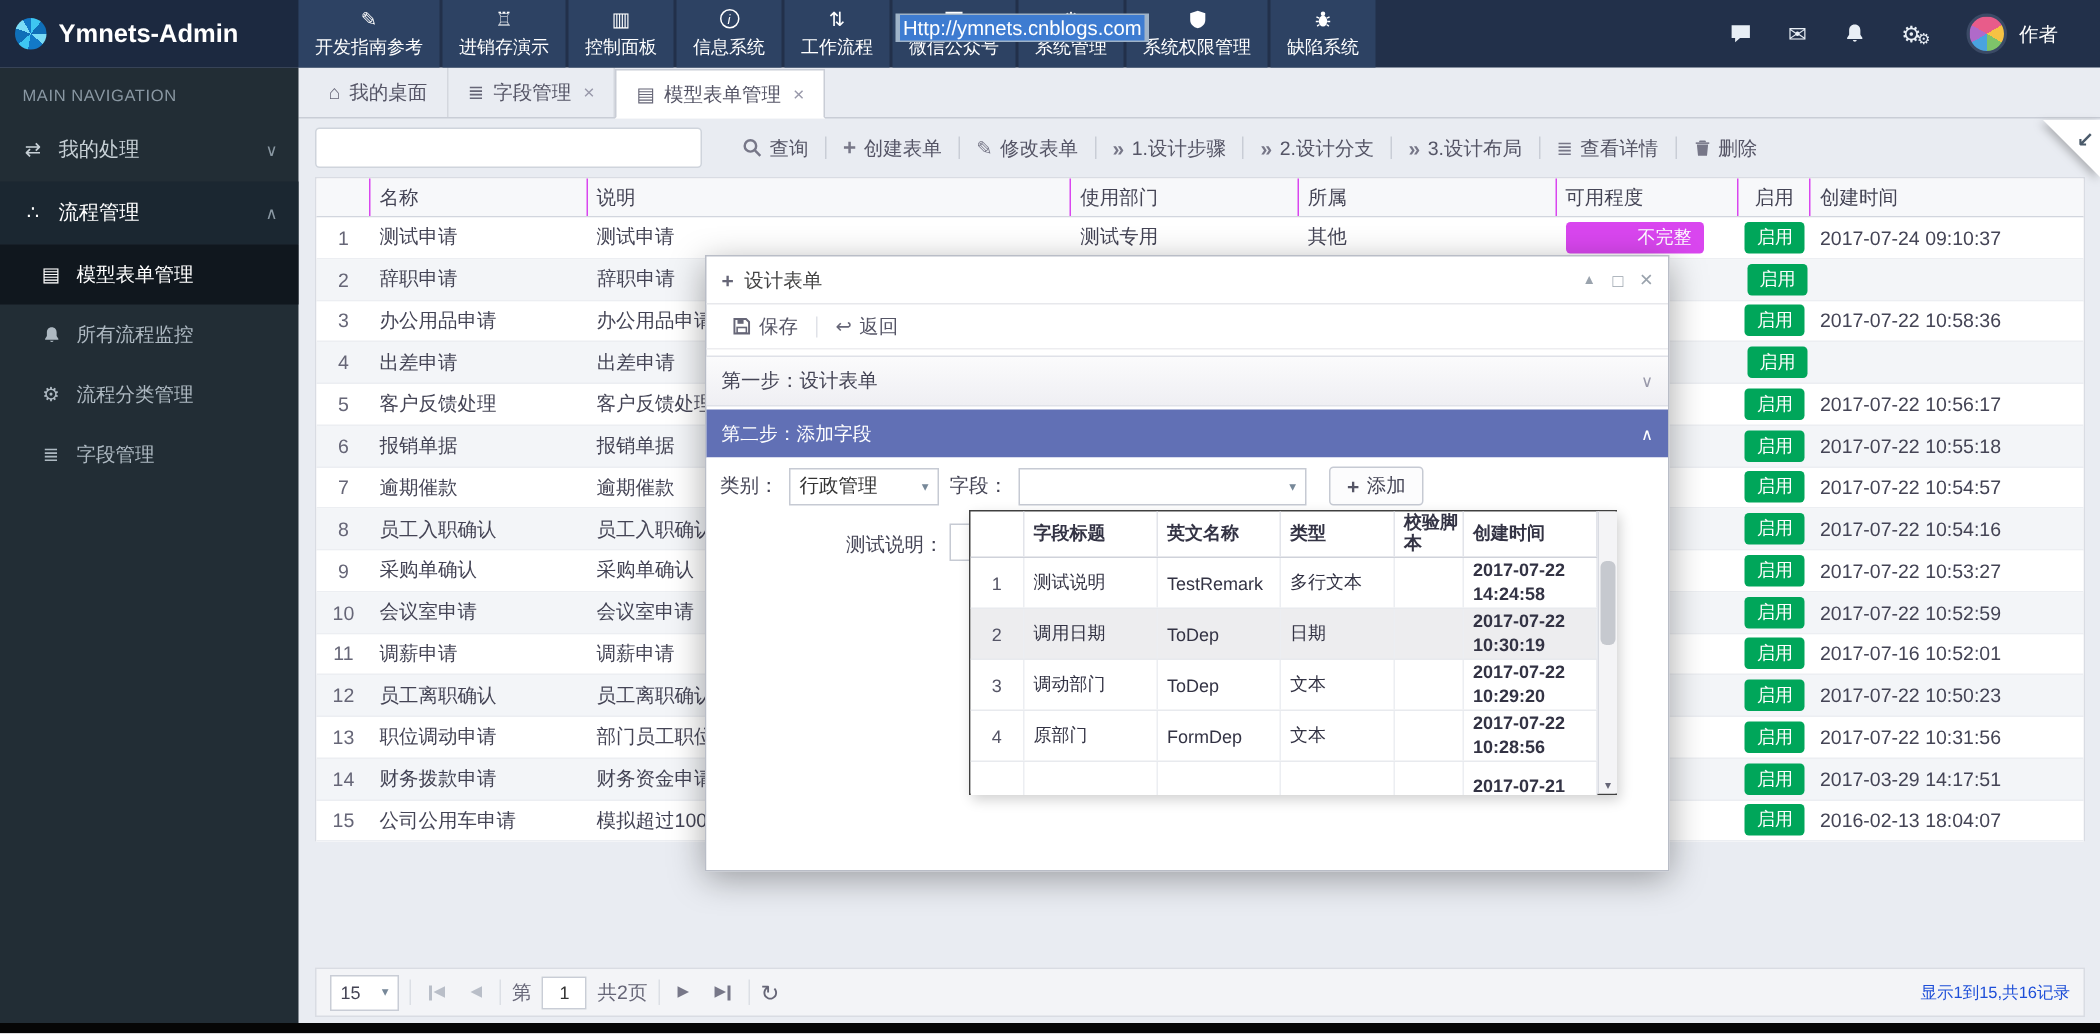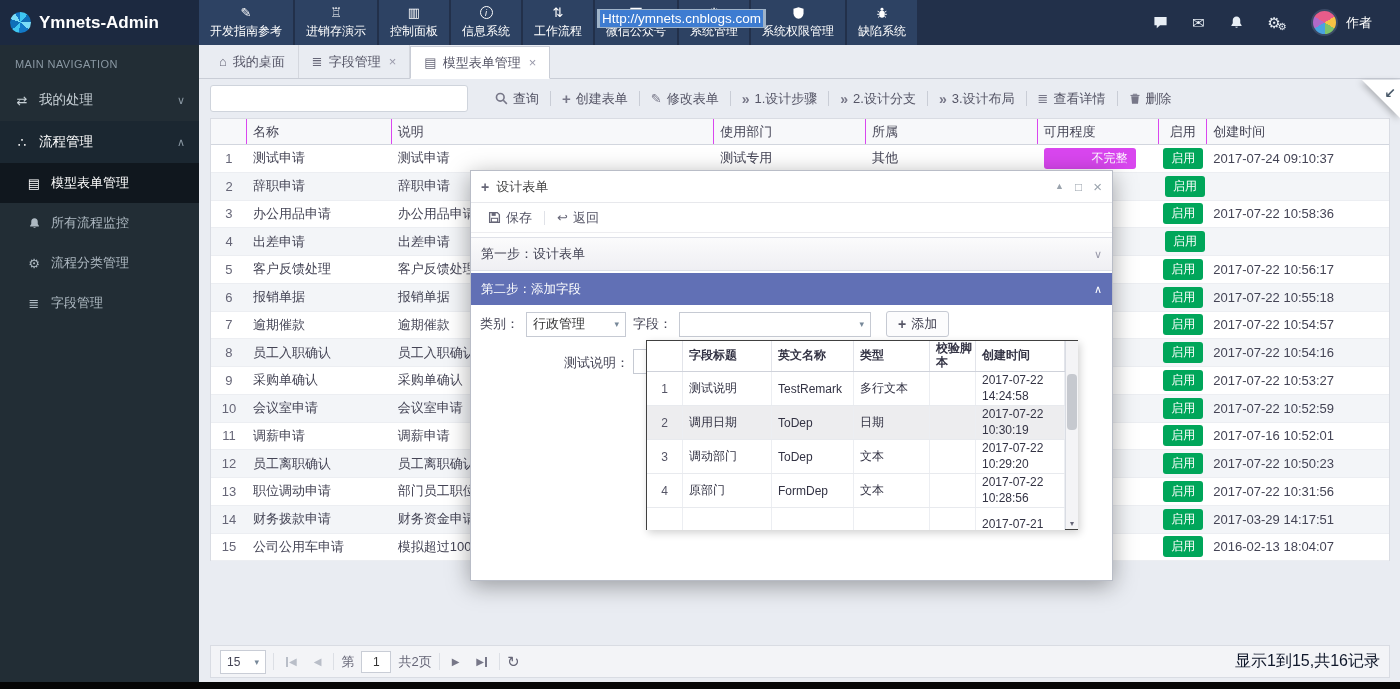--- a/index.html
+++ b/index.html
@@ -73,21 +73,21 @@
   
   .pager { position: absolute; top: 600px; left: 11px; width: 1180px; height: 33px; background: #f3f4f7; border: 1px solid #d9dce3; display: flex; align-items: center; gap: 7px; padding: 0 9px; font-size: 13px; color: #667; }
   .pg-select { width: 46px; height: 24px; border: 1px solid #c9cdd6; background: #fff; display: flex; align-items: center; justify-content: space-between; padding: 0 6px; font-size: 12px; color: #445; cursor: pointer; }
   .pg-caret { font-size: 9px; color: #789; }
   .pg-btn { padding: 0 5px; cursor: pointer; font-size: 11px; display: flex; align-items: center; gap: 1px; color: #778; }
   .pg-btn.disabled { color: #b9bec8; }
   .pg-bar { width: 2px; height: 10px; background: currentColor; }
   .pg-tri { font-size: 10px; }
   .pg-input { width: 30px; height: 22px; border: 1px solid #c9cdd6; text-align: center; font-size: 12px; color: #333; background: #fff; font-family: inherit; }
   .pg-refresh { font-size: 15px; color: #667; cursor: pointer; }
-  .pg-summary { margin-left: auto; font-size: 16px; color: #0f172a; }
+  .pg-summary { margin-left: auto; font-size: 11px; color: #1d4ed8; }
   .p-sep { width: 1px; height: 17px; background: #dcdfe5; flex: none; }
 
   
   .corner-fold { position: absolute; top: 80px; right: 0; width: 0; height: 0; border-top: 38px solid #fff; border-left: 38px solid transparent; filter: drop-shadow(-2px 2px 3px rgba(0,0,0,.25)); z-index: 40; cursor: pointer; }
   .corner-arrow { position: absolute; top: -33px; right: 4px; font-size: 14px; font-weight: bold; color: #4a5a6a; }
 
   
   .modal { position: absolute; left: 470px; top: 170px; width: 643px; height: 411px; background: #fff; border: 1px solid #b9bdc7; box-shadow: 0 5px 22px rgba(0,0,0,.35); z-index: 50; display: flex; flex-direction: column; }
   .modal-header { height: 32px; flex: none; display: flex; align-items: center; gap: 7px; padding: 0 10px; border-bottom: 1px solid #e7e8ec; font-size: 13px; color: #444; cursor: move; }
   .mh-plus { color: #667; font-weight: bold; font-size: 14px; }
@@ -120,21 +120,21 @@
   .dd-main { width: 418px; }
   .dd-header { display: flex; height: 31px; border-bottom: 1px solid #cfd2da; align-items: stretch; }
   .ddh-cell { font-size: 12px; font-weight: bold; color: #334; display: flex; align-items: center; padding-left: 6px; border-right: 1px solid #e2e4ea; line-height: 1.15; word-break: break-all; }
   .dd-body { height: 158px; overflow: hidden; }
   .dd-row { display: flex; height: 34px; border-bottom: 1px solid #e8eaee; cursor: pointer; background: #fff; align-items: stretch; }
   .dd-row.hl { background: #ededef; }
   .ddr-cell { font-size: 12px; color: #334; display: flex; align-items: center; padding-left: 6px; border-right: 1px solid #eceef2; overflow: hidden; }
   .d-idx { width: 36px; justify-content: center; padding-left: 0; color: #556; }
   .d-title { width: 89px; } .d-en { width: 82px; } .d-type { width: 76px; }
   .d-script { width: 46px; } .d-created { width: 89px; }
-  .ddr-created { flex-direction: column; align-items: flex-start; justify-content: center; line-height: 1.3; }
+  .ddr-created { flex-direction: column; align-items: flex-start; justify-content: center; line-height: 1.3; font-weight: bold; }
   .ddr-created span:empty { display: none; }
   .dd-scroll { width: 13px; background: #f4f4f6; border-left: 1px solid #d9dce3; position: relative; flex: none; }
   .dd-thumb { position: absolute; top: 33px; left: 1px; width: 10px; height: 56px; background: #c6c9cf; border-radius: 4px; cursor: grab; }
   .dd-down { position: absolute; bottom: 1px; left: 0; width: 100%; text-align: center; font-size: 8px; color: #667; cursor: pointer; }
 
   .bottom-strip { position: absolute; left: 0; bottom: 0; width: 100%; height: 7px; background: #060606; }
 </style>
 </head>
 <body>
 

